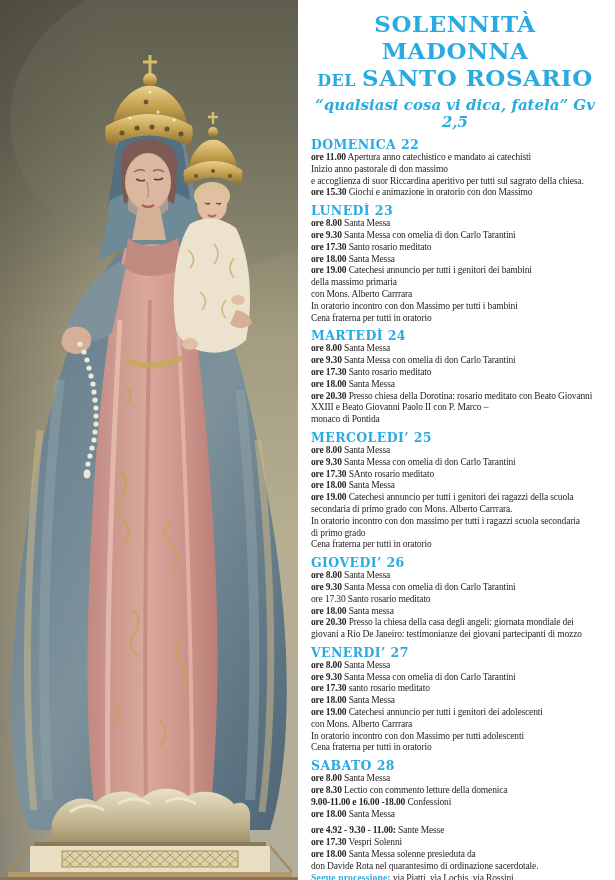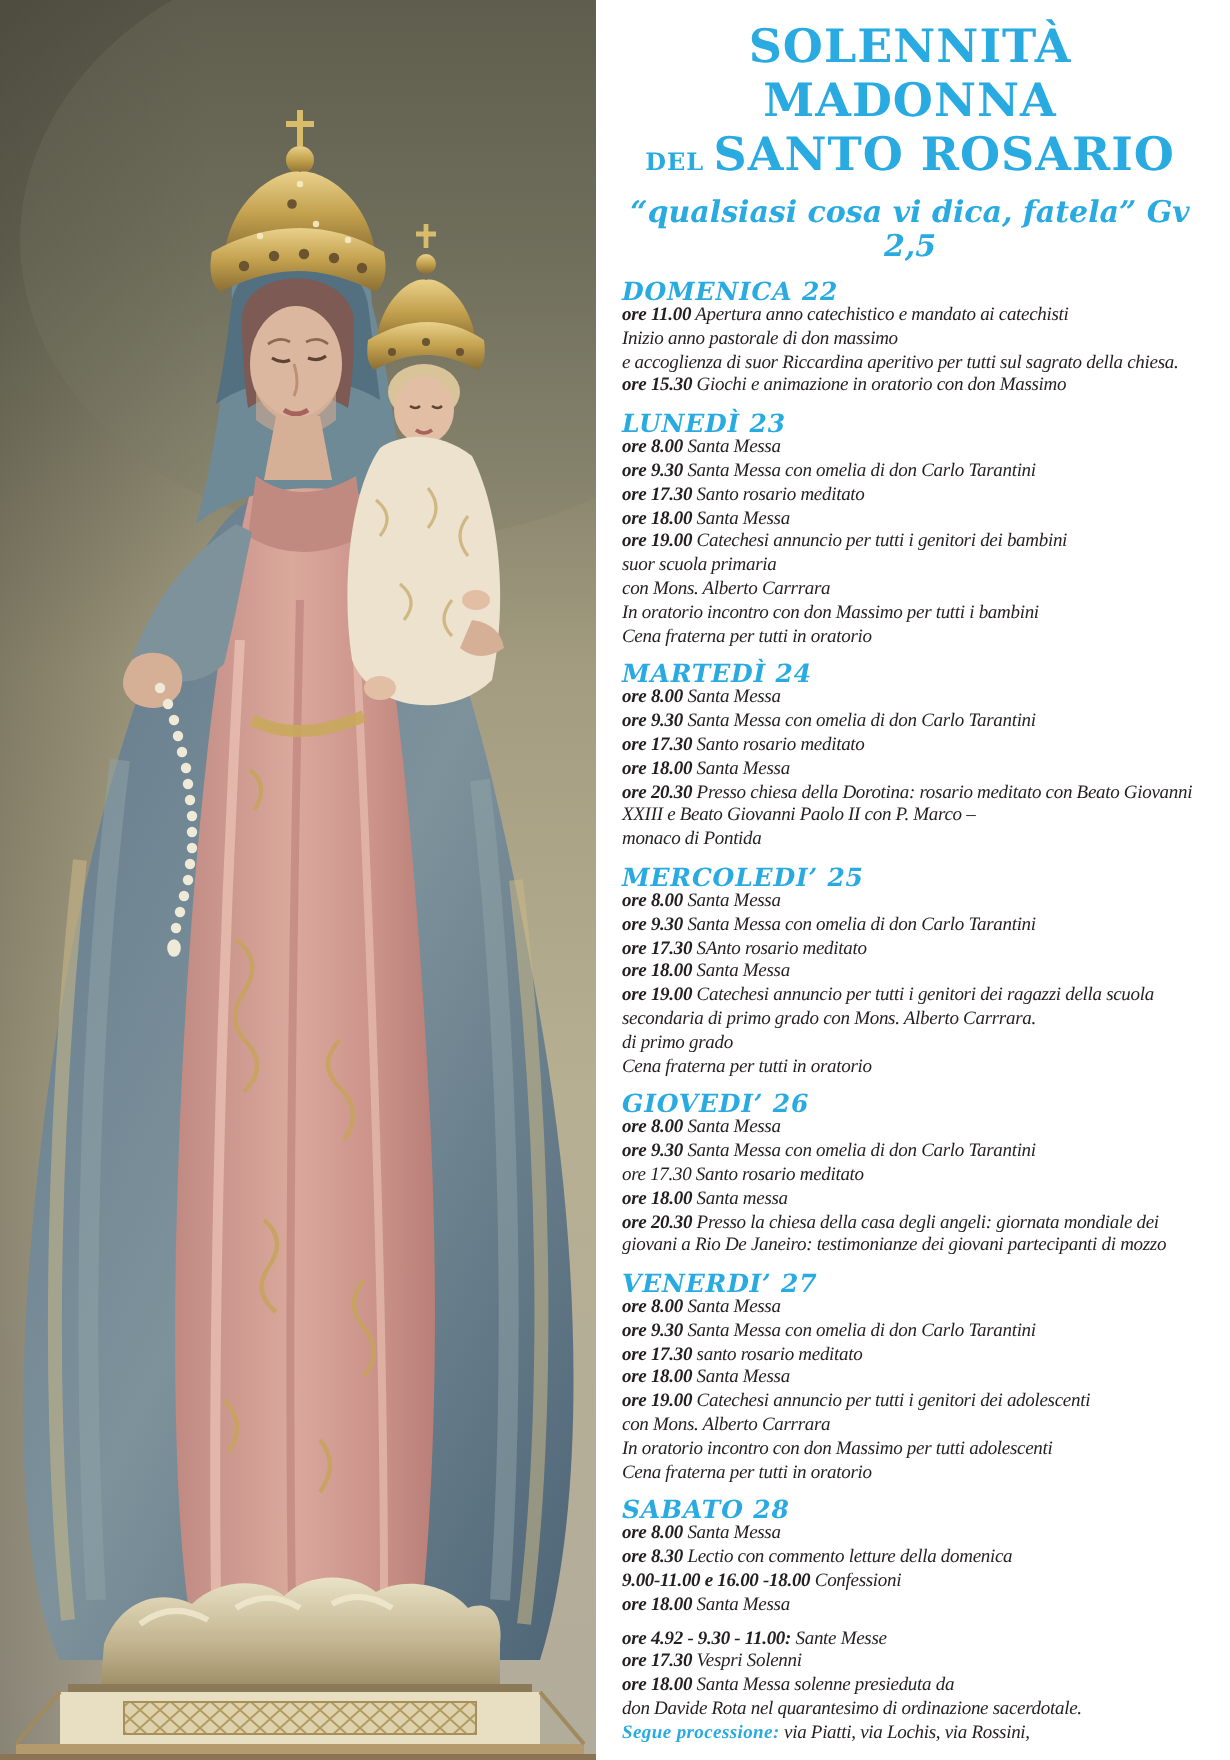--- a/index.html
+++ b/index.html
@@ -13,26 +13,26 @@
   .content-pane{flex:1;padding:10px 16px 0 13px;box-sizing:border-box;}
   .title-block{text-align:center;margin:0 0 7px 0;}
   .title-line1{
     font-family:"DejaVu Serif", serif;font-weight:bold;
     font-size:23px;line-height:27px;color:var(--accent);letter-spacing:.5px;
   }
   .title-line2{
     font-family:"DejaVu Serif", serif;font-weight:bold;
     font-size:23px;line-height:27px;color:var(--accent);letter-spacing:.5px;
   }
-  .title-line2 .small{font-size:12px;text-align:right;}
+  .title-line2 .small{font-size:16px;text-align:right;}
   .subtitle{
     font-family:"DejaVu Serif", serif;font-weight:bold;font-style:italic;
     font-size:15px;line-height:17px;color:var(--accent);margin-top:3px;
   }
-  .day-section{margin:0 0 5px 0;font-style:italic;}
+  .day-section{margin:0 0 5px 0;}
   .day-header{
     font-family:"DejaVu Serif", serif;font-weight:bold;
     font-size:12.5px;line-height:13px;margin:0 0 1px 0;
     color:var(--accent);letter-spacing:.4px;
   }
   .line{
     margin:0;font-size:9.5px;line-height:11.8px;white-space:nowrap;
     letter-spacing:-0.15px;
   }
   .line b{font-weight:bold;}
@@ -234,21 +234,21 @@
         <p class="line">e accoglienza di suor Riccardina aperitivo  per tutti sul sagrato della chiesa.</p>
         <p class="line"><b>ore 15.30</b> Giochi  e animazione in oratorio con don Massimo</p>
       </section>
       <section class="day-section">
         <h2 class="day-header">LUNEDÌ 23</h2>
         <p class="line"><b>ore 8.00</b> Santa Messa</p>
         <p class="line"><b>ore 9.30</b> Santa Messa con omelia di don Carlo Tarantini</p>
         <p class="line"><b>ore 17.30</b> Santo rosario meditato</p>
         <p class="line"><b>ore 18.00</b> Santa Messa</p>
         <p class="line"><b>ore 19.00</b> Catechesi annuncio per  tutti i genitori dei bambini</p>
-        <p class="line">suor scuola primaria</p>
+        <p class="line">della massimo primaria</p>
         <p class="line">con Mons. Alberto Carrrara</p>
         <p class="line">In oratorio incontro con don Massimo per tutti i bambini</p>
         <p class="line">Cena fraterna per tutti in oratorio</p>
       </section>
       <section class="day-section">
         <h2 class="day-header">MARTEDÌ 24</h2>
         <p class="line"><b>ore 8.00</b> Santa Messa</p>
         <p class="line"><b>ore 9.30</b> Santa Messa con omelia di don Carlo Tarantini</p>
         <p class="line"><b>ore 17.30</b> Santo rosario meditato</p>
         <p class="line"><b>ore 18.00</b> Santa Messa</p>
@@ -257,20 +257,21 @@
         <p class="line">monaco di Pontida</p>
       </section>
       <section class="day-section">
         <h2 class="day-header">MERCOLEDI’ 25</h2>
         <p class="line"><b>ore 8.00</b> Santa Messa</p>
         <p class="line"><b>ore 9.30</b> Santa Messa con omelia di don Carlo Tarantini</p>
         <p class="line"><b>ore 17.30</b> SAnto rosario meditato</p>
         <p class="line"><b>ore 18.00</b> Santa Messa</p>
         <p class="line"><b>ore 19.00</b> Catechesi annuncio per  tutti i genitori dei ragazzi della scuola</p>
         <p class="line">secondaria di primo grado con Mons. Alberto Carrrara.</p>
+        <p class="line">In oratorio incontro con don massimo per tutti i ragazzi scuola secondaria</p>
         <p class="line">di primo grado</p>
         <p class="line">Cena fraterna per tutti in oratorio</p>
       </section>
       <section class="day-section">
         <h2 class="day-header">GIOVEDI’ 26</h2>
         <p class="line"><b>ore 8.00</b> Santa Messa</p>
         <p class="line"><b>ore 9.30</b> Santa Messa con omelia di don Carlo Tarantini</p>
         <p class="line">ore 17.30 Santo rosario meditato</p>
         <p class="line"><b>ore 18.00</b> Santa messa</p>
         <p class="line"><b>ore 20.30</b> Presso la chiesa della  casa degli angeli: giornata mondiale dei</p>

